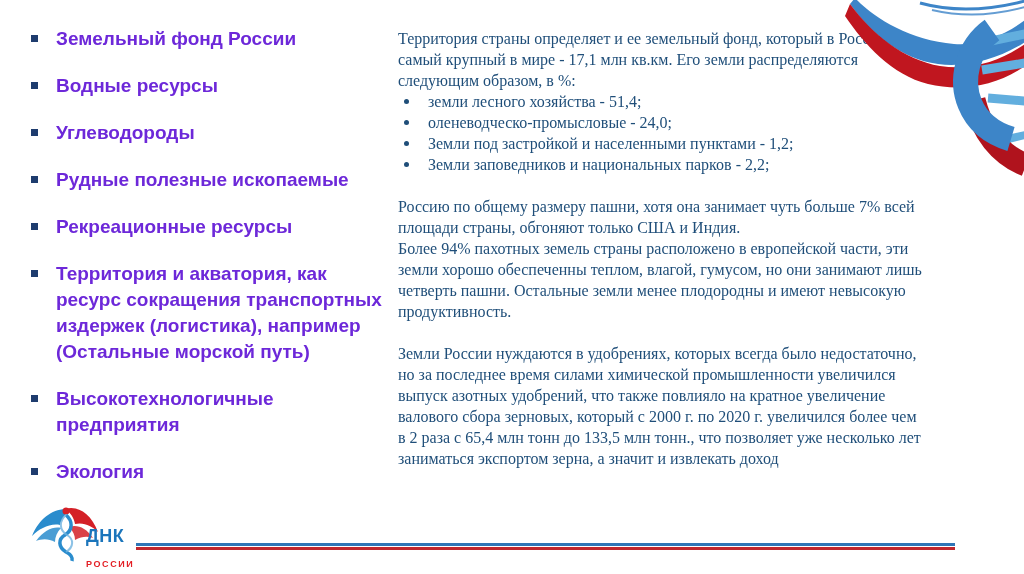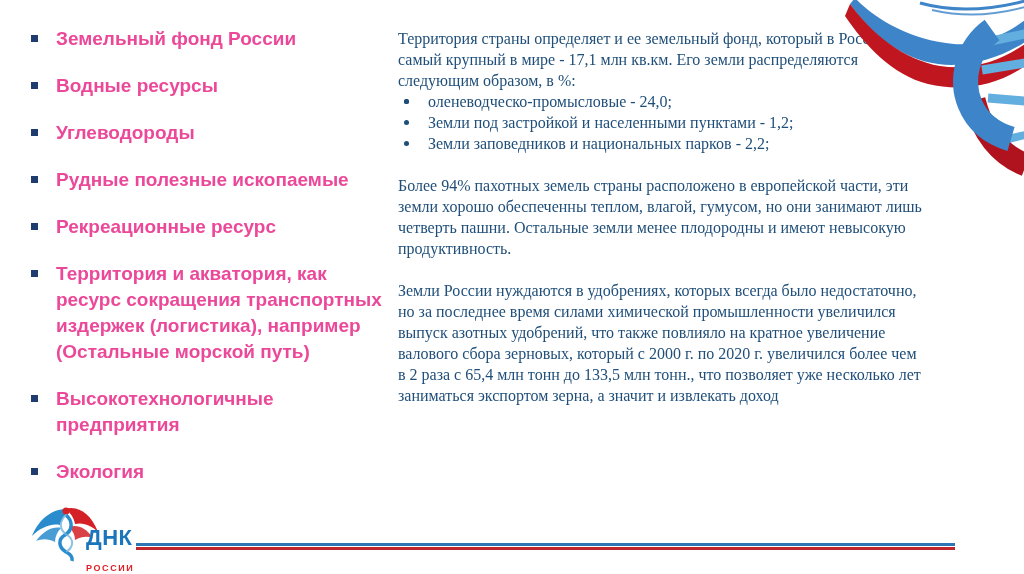--- a/index.html
+++ b/index.html
@@ -3,21 +3,21 @@
 <meta charset="utf-8">
 <style>
   html,body{margin:0;padding:0;}
   body{
     width:1024px;height:574px;position:relative;overflow:hidden;
     background:#ffffff;font-family:"Liberation Sans",sans-serif;
   }
   
   .topics{
     position:absolute;left:30px;top:26px;width:352px;
-    color:#ec4899;font-weight:bold;font-size:19px;line-height:26px;
+    color:#6d28d9;font-weight:bold;font-size:19px;line-height:26px;
   }
   .topic{position:relative;padding-left:26px;margin-bottom:21px;}
   .sq{
     position:absolute;left:1px;top:9px;width:7px;height:7px;background:#1e3c6e;
   }
   
   .content{
     position:absolute;left:398px;top:28px;width:524px;
     color:#1f4e79;font-family:"Liberation Serif",serif;
     font-size:16px;line-height:21px;
@@ -30,21 +30,21 @@
     position:absolute;left:6px;top:8px;width:5px;height:5px;border-radius:50%;
     background:#1f4e79;
   }
   
   .deco{position:absolute;top:0;right:0;width:300px;height:185px;z-index:5;}
   
   .logo{position:absolute;left:30px;top:500px;width:150px;height:66px;}
   .logo-bird{position:absolute;left:0;top:2px;}
   .logo-text{position:absolute;left:56px;top:27px;line-height:1;}
   .logo-line1{
-    font-weight:bold;font-size:22px;color:#1b75bb;letter-spacing:.5px;display:block;
+    font-weight:bold;font-size:18px;color:#1b75bb;letter-spacing:.5px;display:block;
   }
   .logo-line2{
     font-weight:bold;font-size:9px;color:#e31e24;letter-spacing:1.6px;display:block;margin-top:15px;
   }
   
   .divider{position:absolute;left:136px;top:543px;width:819px;}
   .div-blue{height:2.5px;background:#2e75b6;}
   .div-gap{height:1.5px;background:#ffffff;}
   .div-red{height:2.5px;background:#c0272d;}
 </style>
@@ -52,35 +52,36 @@
 <body>
 
 <div>
 
   <div class="topics">
     <div class="topic"><span class="sq"></span><span>Земельный фонд России</span></div>
     <div class="topic"><span class="sq"></span><span>Водные ресурсы</span></div>
     <div class="topic"><span class="sq"></span></div>
     <div class="topic"><span class="sq"></span><span>Углеводороды</span></div>
     <div class="topic"><span class="sq"></span><span>Рудные полезные ископаемые</span></div>
-    <div class="topic"><span class="sq"></span><span>Рекреационные ресурс</span></div>
+    <div class="topic"><span class="sq"></span><span>Рекреационные ресурсы</span></div>
     <div class="topic"><span class="sq"></span><span>Территория и акватория, как ресурс сокращения транспортных издержек (логистика), например (Остальные морской путь)</span></div>
     <div class="topic"><span class="sq"></span><span>Высокотехнологичные предприятия</span></div>
     <div class="topic"><span class="sq"></span><span>Экология</span></div>
   </div>
 
   <div class="content">
     <p>Территория страны определяет и ее земельный фонд, который в России самый крупный в мире - 17,1 млн кв.км. Его земли распределяются следующим образом, в %:</p>
     <ul class="land-list">
-      <li class="land-item"><span class="dot"></span></li>
+      <li class="land-item"><span class="dot"></span><span>земли лесного хозяйства - 51,4;</span></li>
       <li class="land-item"><span class="dot"></span><span>оленеводческо-промысловые - 24,0;</span></li>
       <li class="land-item"><span class="dot"></span><span>Земли под застройкой и населенными пунктами - 1,2;</span></li>
       <li class="land-item"><span class="dot"></span><span>Земли заповедников и национальных парков - 2,2;</span></li>
     </ul>
     <div class="spacer"></div>
+    <p>Россию по общему размеру пашни, хотя она занимает чуть больше 7% всей площади страны, обгоняют только США и Индия.</p>
     <p>Более 94% пахотных земель страны расположено в европейской части, эти земли хорошо обеспеченны теплом, влагой, гумусом, но они занимают лишь четверть пашни. Остальные земли менее плодородны и имеют невысокую продуктивность.</p>
     <div class="spacer"></div>
     <p>Земли России нуждаются в удобрениях, которых всегда было недостаточно, но за последнее время силами химической промышленности увеличился выпуск азотных удобрений, что также повлияло на кратное увеличение валового сбора зерновых, который с 2000 г. по 2020 г. увеличился более чем в 2 раза с 65,4 млн тонн до 133,5 млн тонн., что позволяет уже несколько лет заниматься экспортом зерна, а значит и извлекать доход</p>
   </div>
 
   <svg class="deco" viewBox="0 0 300 185" xmlns="http://www.w3.org/2000/svg" aria-hidden="true">
 
     <path d="M196,3 C232,13 270,9 301,1" fill="none" stroke="#3d85c8" stroke-width="3"></path>
     <path d="M208,10 C242,18 276,14 301,7" fill="none" stroke="#3d85c8" stroke-width="2" opacity="0.8"></path>
 

